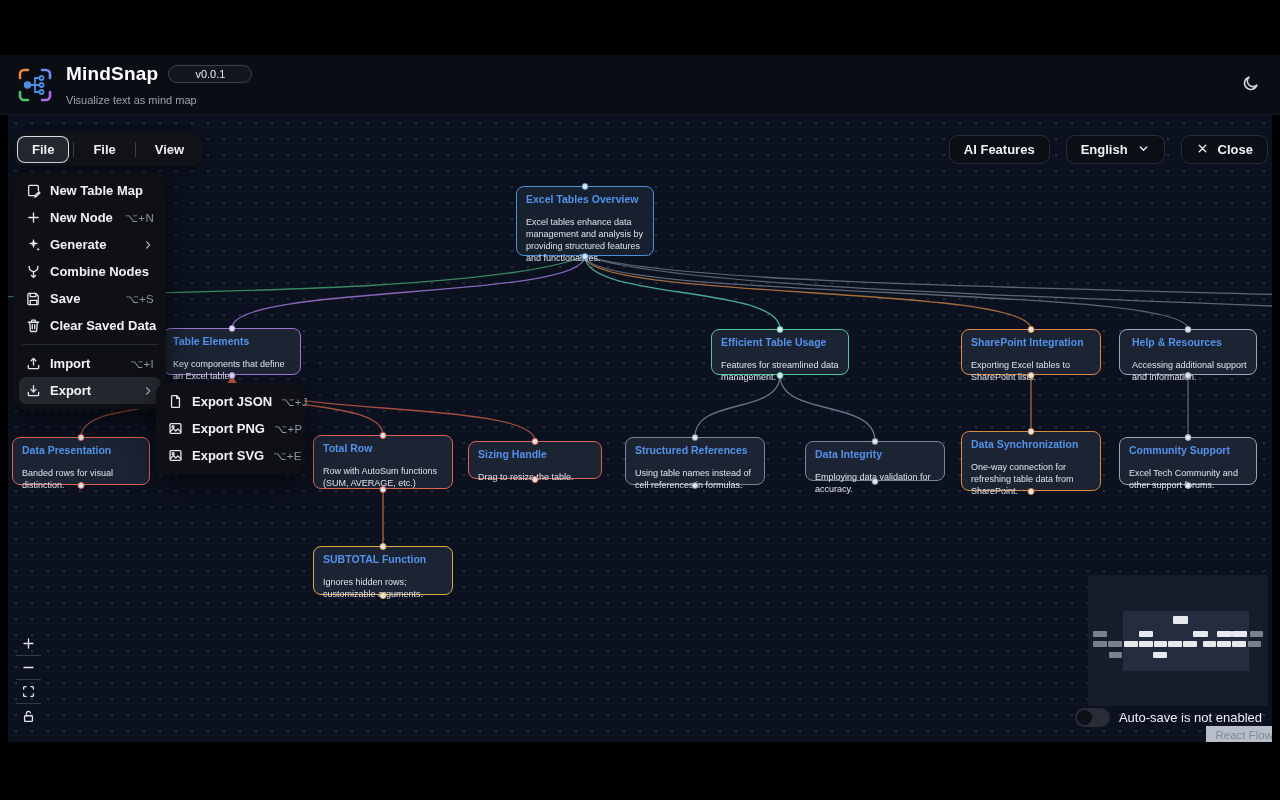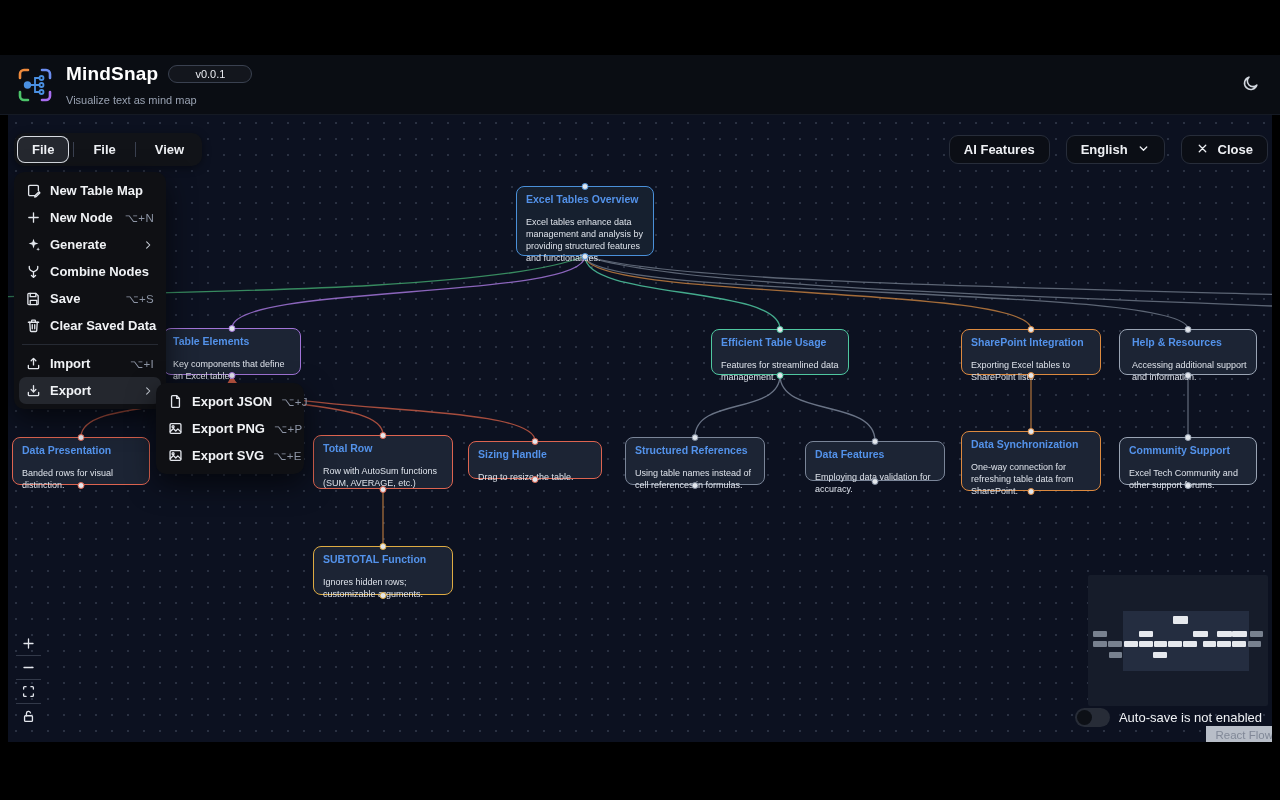--- a/index.html
+++ b/index.html
@@ -183,21 +183,21 @@
           <span class="handle top" style="border-color: rgb(221, 100, 80);"></span>
           <span class="handle bottom" style="border-color: rgb(221, 100, 80);"></span>
         </div>
         <div class="node" style="left: 617px; top: 322px; width: 140px; height: 48px; border-color: rgb(122, 133, 152);">
           <div class="node-title">Structured References</div>
           <div class="node-body">Using table names instead of cell references in formulas.</div>
           <span class="handle top" style="border-color: rgb(122, 133, 152);"></span>
           <span class="handle bottom" style="border-color: rgb(122, 133, 152);"></span>
         </div>
         <div class="node" style="left: 797px; top: 326px; width: 140px; height: 40px; border-color: rgb(122, 133, 152);">
-          <div class="node-title">Data Features</div>
+          <div class="node-title">Data Integrity</div>
           <div class="node-body">Employing data validation for accuracy.</div>
           <span class="handle top" style="border-color: rgb(122, 133, 152);"></span>
           <span class="handle bottom" style="border-color: rgb(122, 133, 152);"></span>
         </div>
         <div class="node" style="left: 953px; top: 316px; width: 140px; height: 60px; border-color: rgb(221, 138, 63);">
           <div class="node-title">Data Synchronization</div>
           <div class="node-body">One-way connection for refreshing table data from SharePoint.</div>
           <span class="handle top" style="border-color: rgb(221, 138, 63);"></span>
           <span class="handle bottom" style="border-color: rgb(221, 138, 63);"></span>
         </div>

